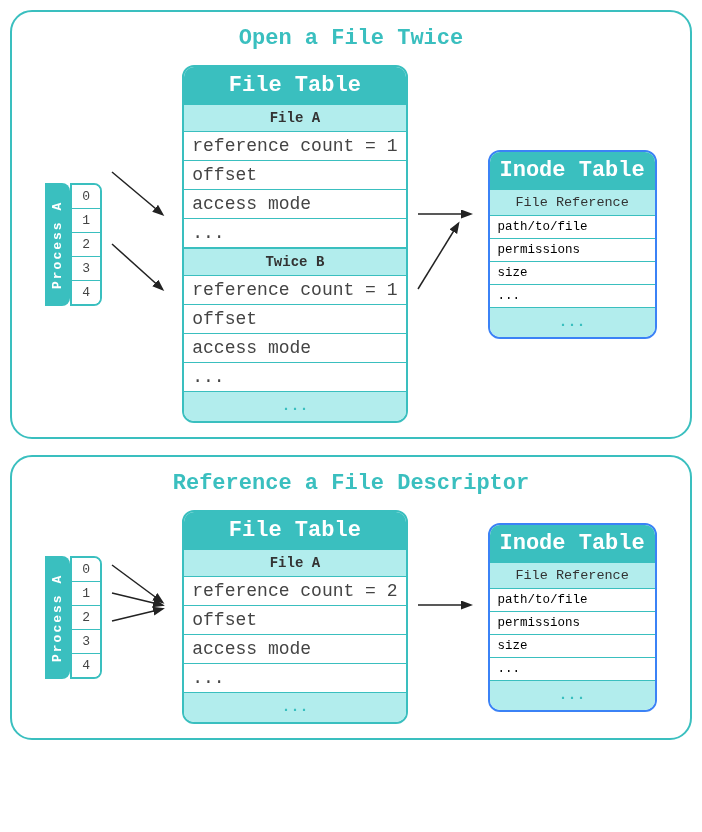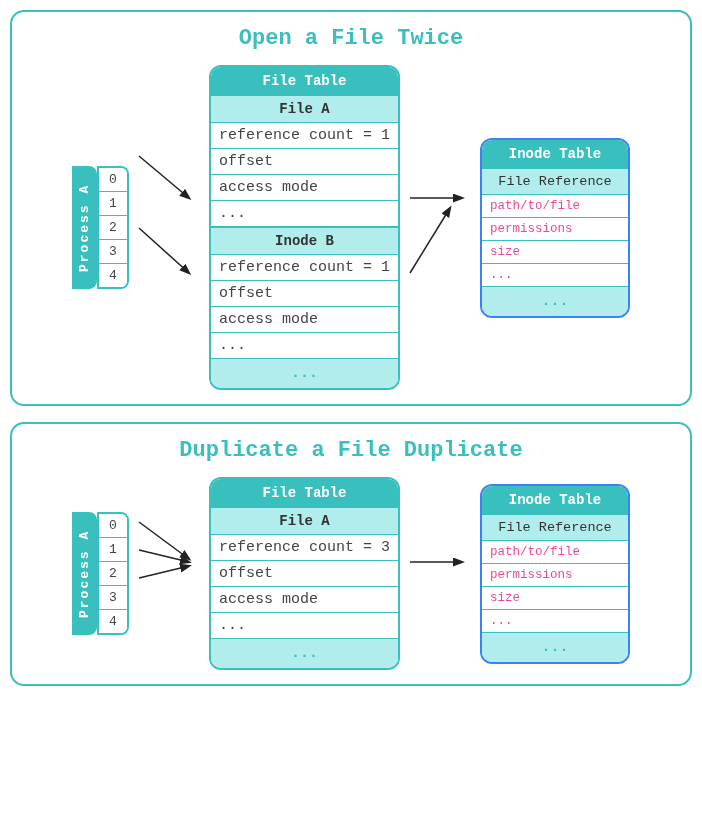--- a/index.html
+++ b/index.html
@@ -13,21 +13,21 @@
 
     .main-container {
       display: flex;
       flex-direction: column;
       gap: 16px;
     }
 
     
     .section-box {
       border: 2px solid #3abfbf;
-      border-radius: 14px;
+      border-radius: 22px;
       padding: 14px 10px 14px 10px;
       background: #fff;
     }
 
     .section-title {
       text-align: center;
       color: #3abfbf;
       font-family: 'Courier New', Courier, monospace;
       font-size: 22px;
       font-weight: bold;
@@ -82,41 +82,41 @@
       border-radius: 12px;
       overflow: hidden;
       background: #fff;
       min-width: 170px;
     }
 
     .table-title {
       background: #3abfbf;
       color: #fff;
       text-align: center;
-      font-size: 14px;
+      font-size: 22px;
       font-weight: bold;
       padding: 6px 10px;
       font-family: 'Courier New', Courier, monospace;
     }
 
     .file-entry-header {
       background: #b2eded;
       text-align: center;
       font-size: 14px;
       font-weight: bold;
       color: #333;
       padding: 5px 18px;
       border-top: 1.5px solid #3abfbf;
       border-bottom: 1.5px solid #3abfbf;
     }
 
     .file-entry-row {
       border-bottom: 1.5px solid #3abfbf;
       padding: 4px 8px;
-      font-size: 15px;
+      font-size: 18px;
       color: #444;
       background: #fff;
       font-family: 'Courier New', Courier, monospace;
     }
     .file-entry-row:last-child { border-bottom: none; }
 
     .table-dots {
       text-align: center;
       padding: 6px;
       font-size: 15px;
@@ -141,21 +141,21 @@
       color: #333;
       padding: 5px 6px;
       border-top: 1.5px solid #3abfbf;
       border-bottom: 1.5px solid #3abfbf;
     }
 
     .inode-entry-row {
       border-bottom: 1.5px solid #3abfbf;
       padding: 4px 8px;
       font-size: 12.5px;
-      color: #ec4899;
+      color: #000000;
       background: #fff;
       font-family: 'Courier New', Courier, monospace;
     }
     .inode-entry-row:last-child { border-bottom: none; }
 
     .inode-dots {
       text-align: center;
       padding: 6px;
       font-size: 15px;
       color: #3abfbf;
@@ -213,21 +213,21 @@
 
       <div class="table-box">
         <div class="table-title">File Table</div>
 
         <div class="file-entry-header">File A</div>
         <div class="file-entry-row">reference count = 1</div>
         <div class="file-entry-row">offset</div>
         <div class="file-entry-row">access mode</div>
         <div class="file-entry-row">...</div>
 
-        <div class="file-entry-header">Inode B</div>
+        <div class="file-entry-header">Twice B</div>
         <div class="file-entry-row">reference count = 1</div>
         <div class="file-entry-row">offset</div>
         <div class="file-entry-row">access mode</div>
         <div class="file-entry-row">...</div>
         <div class="table-dots">...</div>
       </div>
 
       <svg width="60" height="220" class="mid-arrow-svg">
 
         <line x1="0" y1="80" x2="52" y2="80" stroke="#222" stroke-width="1.5" marker-end="url(#arrowhead2)"></line>
@@ -246,21 +246,21 @@
         <div class="inode-entry-row">path/to/file</div>
         <div class="inode-entry-row">permissions</div>
         <div class="inode-entry-row">size</div>
         <div class="inode-entry-row">...</div>
         <div class="inode-dots">...</div>
       </div>
     </div>
   </div>
 
   <div class="section-box">
-    <div class="section-title">Duplicate a File Duplicate</div>
+    <div class="section-title">Reference a File Descriptor</div>
 
     <div class="diagram-content">
 
       <div class="process-label-wrapper">
         <div class="process-label-vertical">Process A</div>
         <div class="fd-list">
           <div class="fd-cell">0</div>
           <div class="fd-cell">1</div>
           <div class="fd-cell">2</div>
           <div class="fd-cell">3</div>
@@ -276,21 +276,21 @@
           <marker id="arrowhead3" markerWidth="8" markerHeight="8" refX="6" refY="3" orient="auto">
             <path d="M0,0 L0,6 L8,3 z" fill="#222"></path>
           </marker>
         </defs>
       </svg>
 
       <div class="table-box">
         <div class="table-title">File Table</div>
 
         <div class="file-entry-header">File A</div>
-        <div class="file-entry-row">reference count = 3</div>
+        <div class="file-entry-row">reference count = 2</div>
         <div class="file-entry-row">offset</div>
         <div class="file-entry-row">access mode</div>
         <div class="file-entry-row">...</div>
         <div class="table-dots">...</div>
       </div>
 
       <svg width="60" height="160" class="mid-arrow-svg">
         <line x1="0" y1="68" x2="52" y2="68" stroke="#222" stroke-width="1.5" marker-end="url(#arrowhead4)"></line>
         <defs>
           <marker id="arrowhead4" markerWidth="8" markerHeight="8" refX="6" refY="3" orient="auto">

